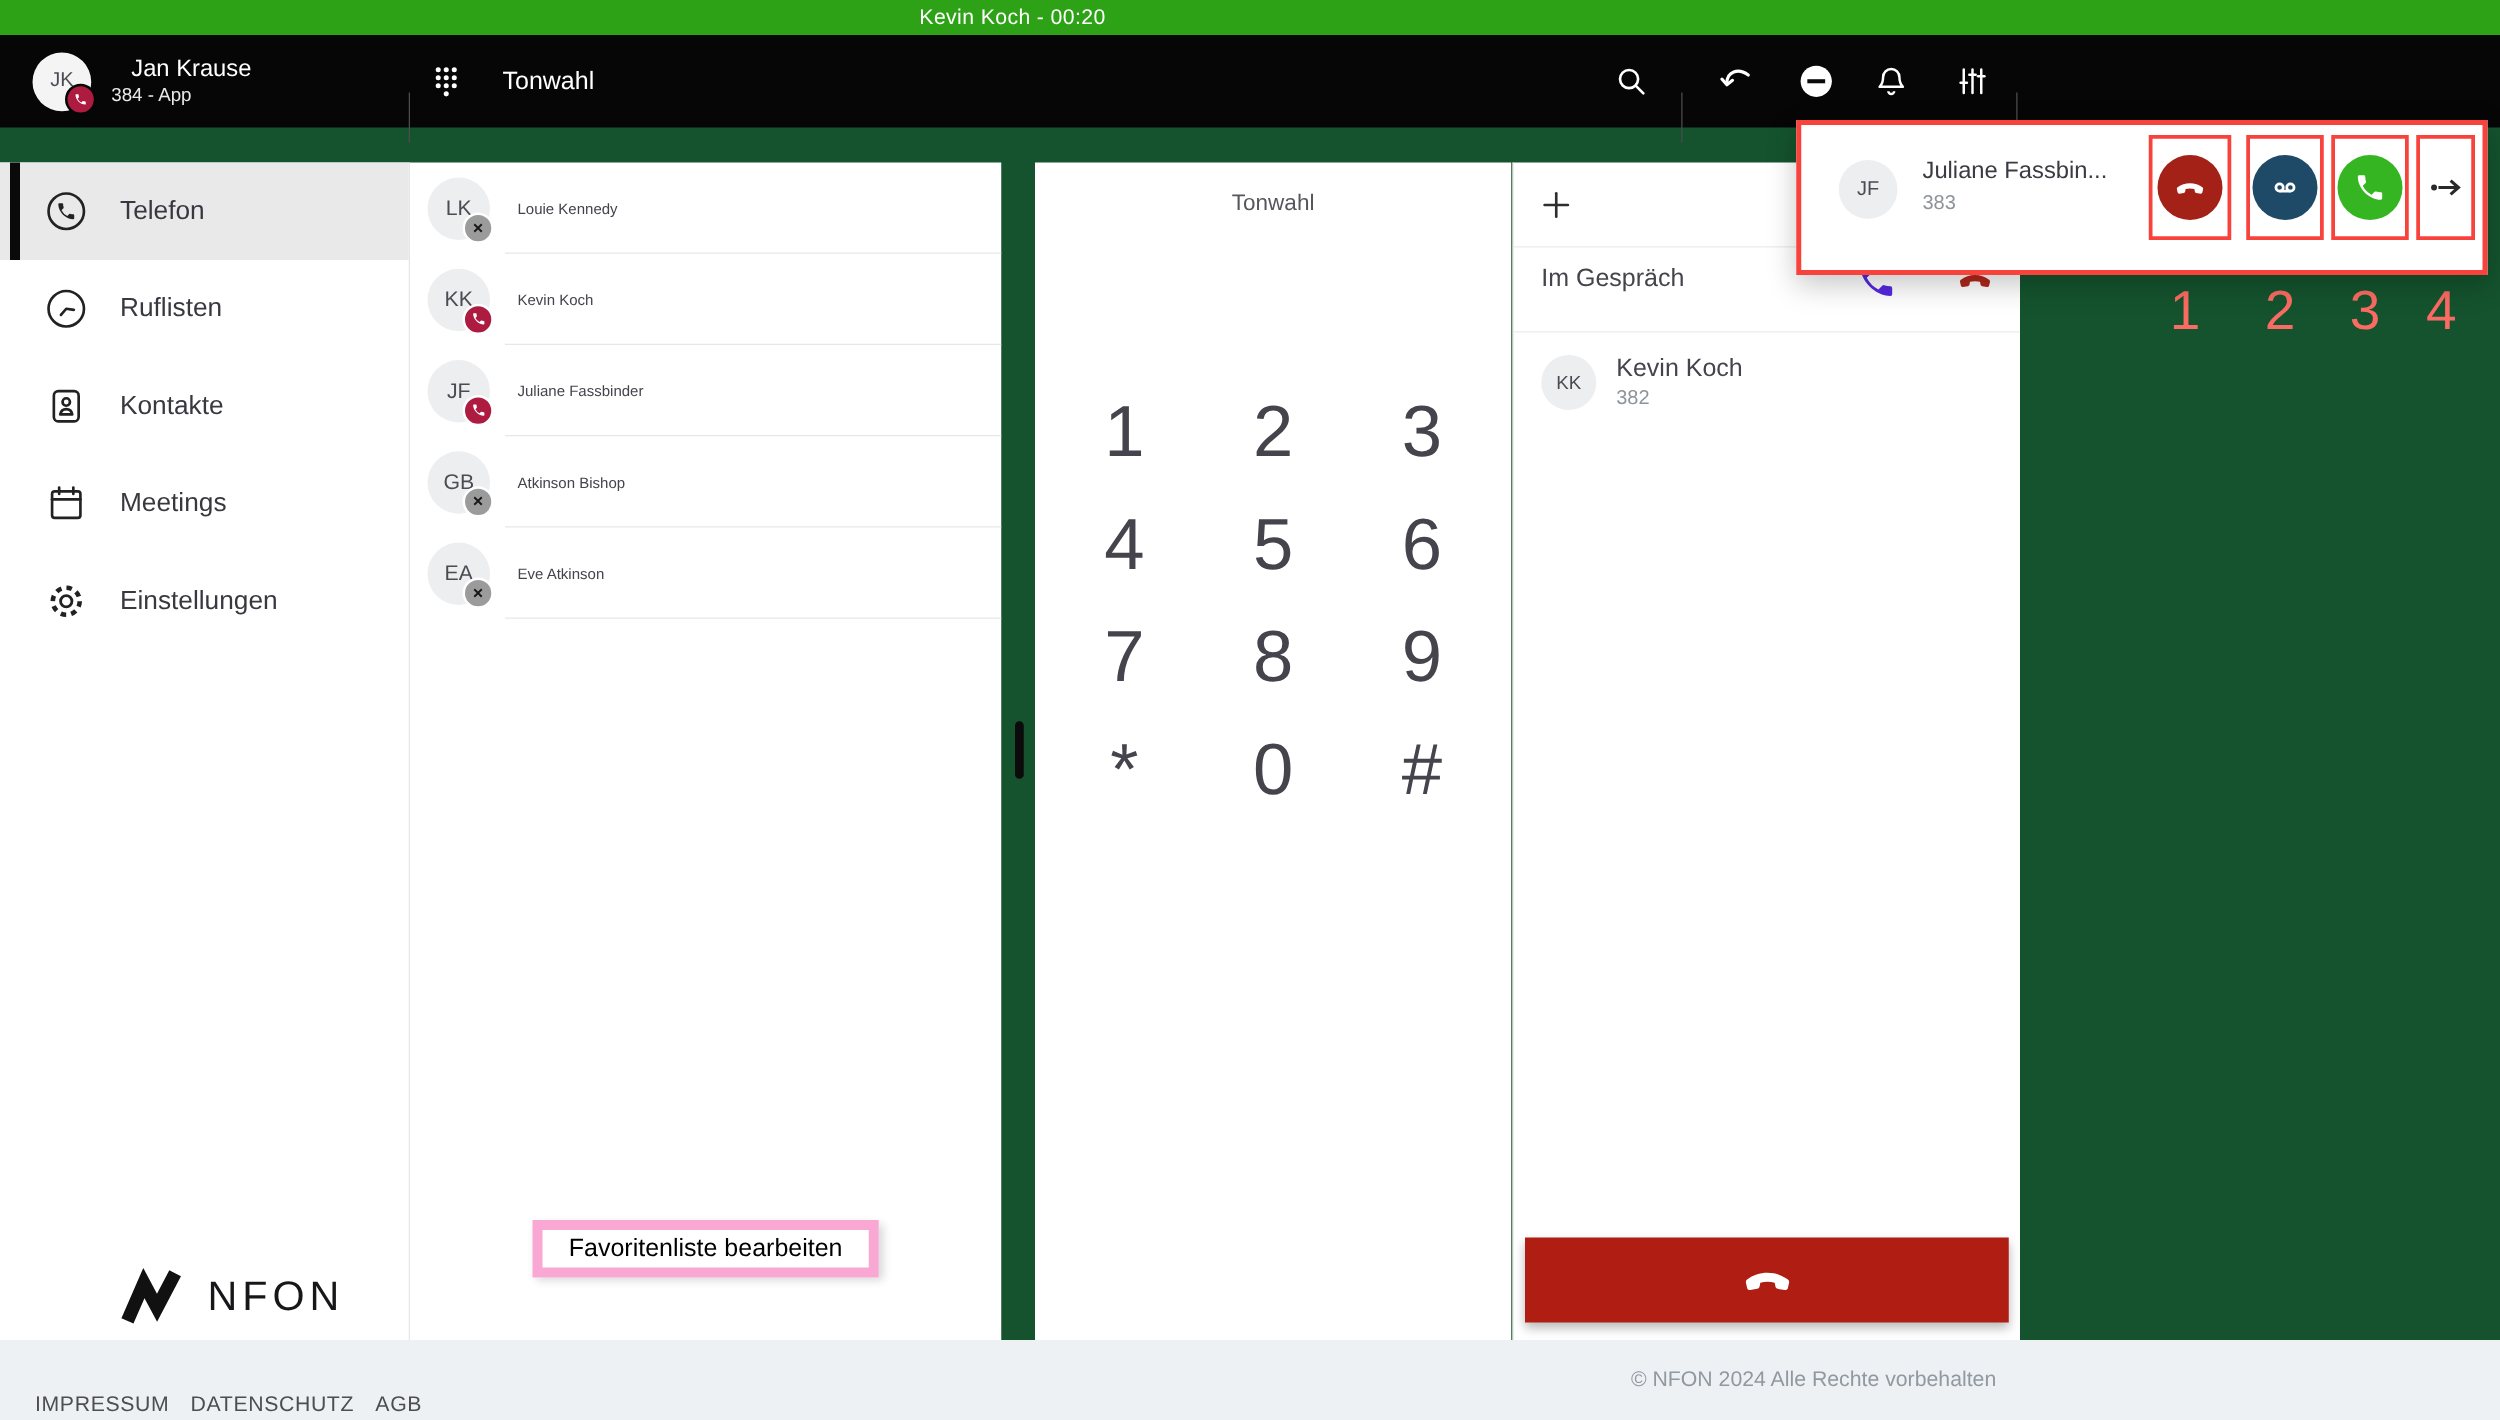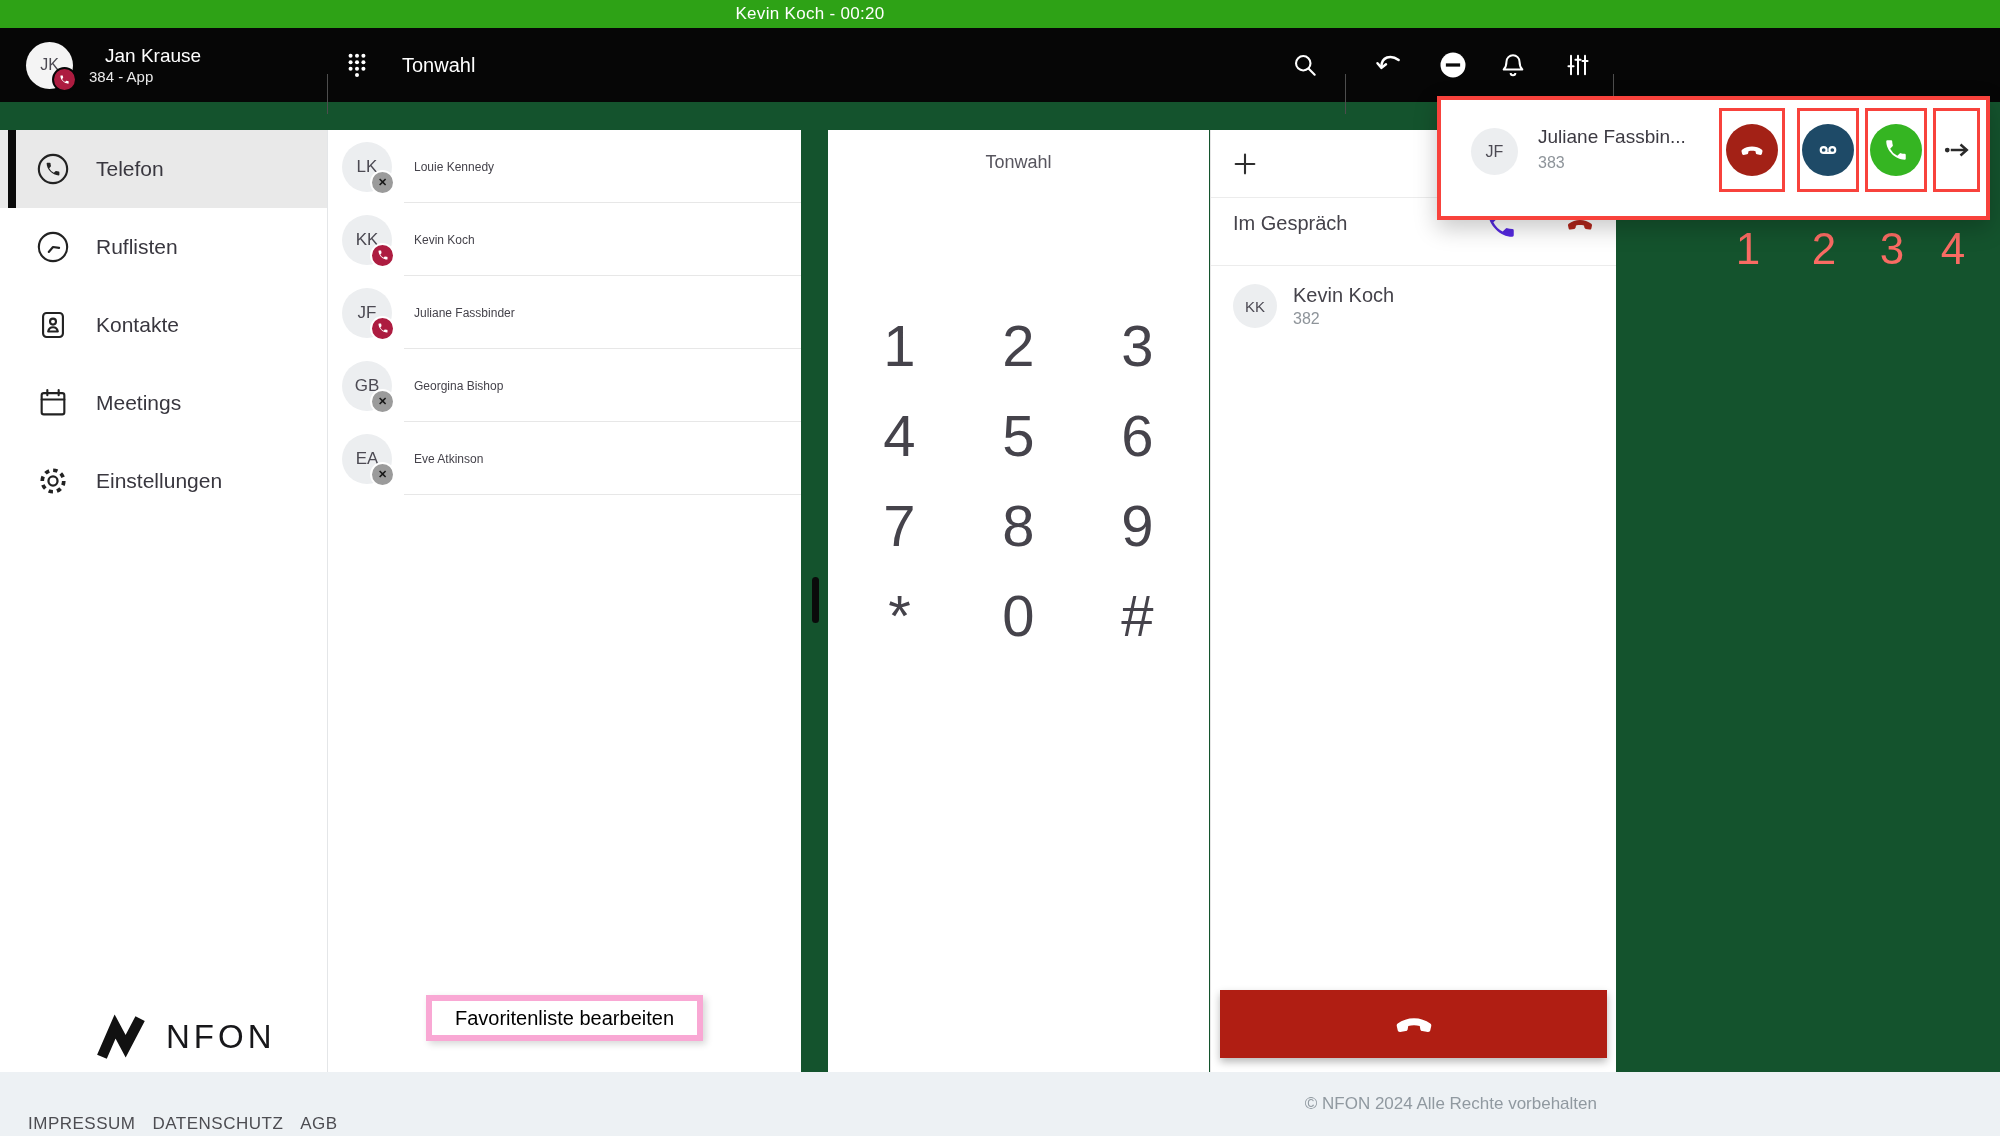--- a/index.html
+++ b/index.html
@@ -34,21 +34,21 @@
   .side-item .lbl{font-size:21px;color:#39373f;}
   .side-logo{position:absolute;left:92px;top:882px;display:flex;align-items:center;gap:12px;}
   .side-logo .logotext{font-size:33px;letter-spacing:4px;color:#17171a;font-weight:400;}
   
   .favorites{left:328px;width:473px;}
   .fav-row{position:relative;height:73px;display:flex;align-items:center;}
   .fav-row .avatar{width:50px;height:50px;font-size:17px;position:relative;margin-left:14px;}
   .fav-row .badge{width:21px;height:21px;right:-3px;bottom:-3px;border:2px solid #fff;}
   .fav-row .nm{margin-left:22px;font-size:12px;color:#45434b;}
   .fav-row::after{content:"";position:absolute;left:76px;right:0;bottom:0;height:1px;background:#e7e7e7;}
-  .edit-btn{position:absolute;left:98px;top:865px;width:277px;height:46px;background:#fff;border:6px solid #f9a8d4;
+  .edit-btn{position:absolute;left:98px;top:846px;width:277px;height:46px;background:#fff;border:8px solid #f9a8d4;
        font-family:inherit;font-size:20px;color:#000;box-shadow:3px 3px 7px rgba(0,0,0,.16);cursor:pointer;}
   .drag-handle{position:absolute;left:812px;top:577px;width:7px;height:46px;background:#0b0b0b;border-radius:4px;cursor:col-resize;}
   
   .dialpad{left:828px;width:381px;}
   .dp-title{position:absolute;left:0;top:22px;width:100%;text-align:center;font-size:18px;color:#57555e;}
   .keys{position:absolute;left:12px;top:170px;width:357px;display:grid;grid-template-columns:repeat(3,119px);grid-auto-rows:90px;}
   .key{display:flex;align-items:center;justify-content:center;font-size:58px;font-weight:100;color:#45434b;cursor:pointer;}
   
   .panel{left:1210px;width:405px;border-left:1px solid #e6e6e6;}
   .p-row{display:flex;align-items:center;border-bottom:1px solid #ececec;box-sizing:border-box;}
@@ -255,21 +255,21 @@
             </svg>
           </span>
         </div>
       <span class="nm">Juliane Fassbinder</span>
     </div>
     <div class="fav-row">
       <div class="avatar">
           <span>GB</span>
         <span class="badge gray">✕</span>
         </div>
-      <span class="nm">Georgina Bishop</span>
+      <span class="nm">Atkinson Bishop</span>
     </div>
     <div class="fav-row">
       <div class="avatar">
           <span>EA</span>
         <span class="badge gray">✕</span>
         </div>
       <span class="nm">Eve Atkinson</span>
     </div>
     <button class="edit-btn">Favoritenliste bearbeiten</button>
   </section>

